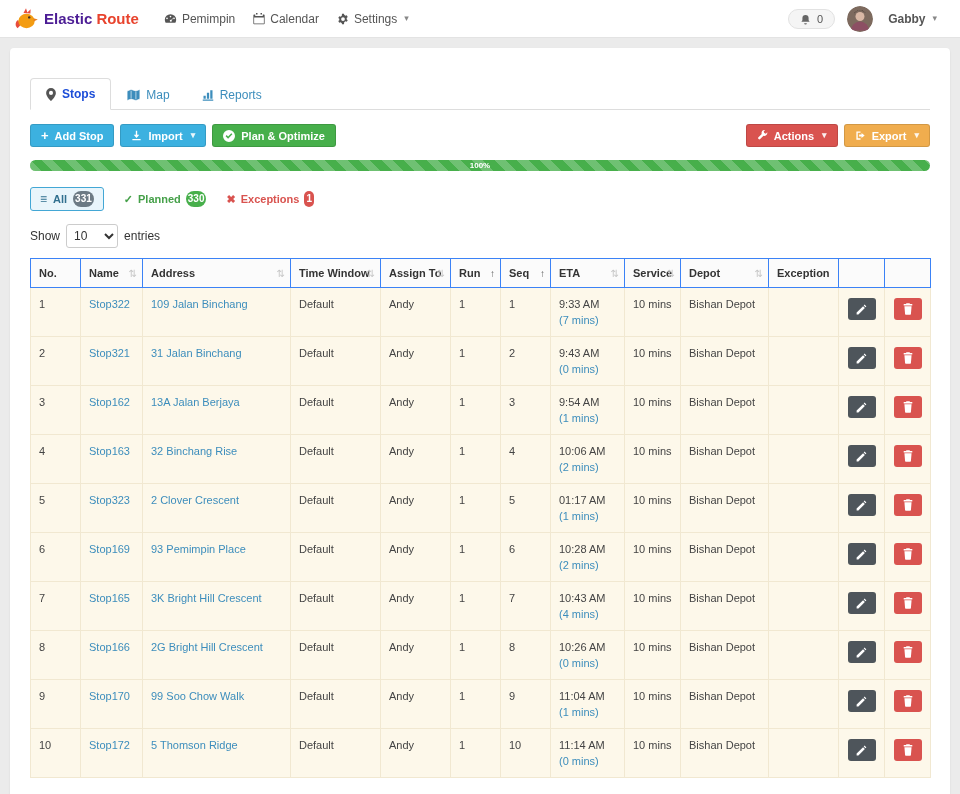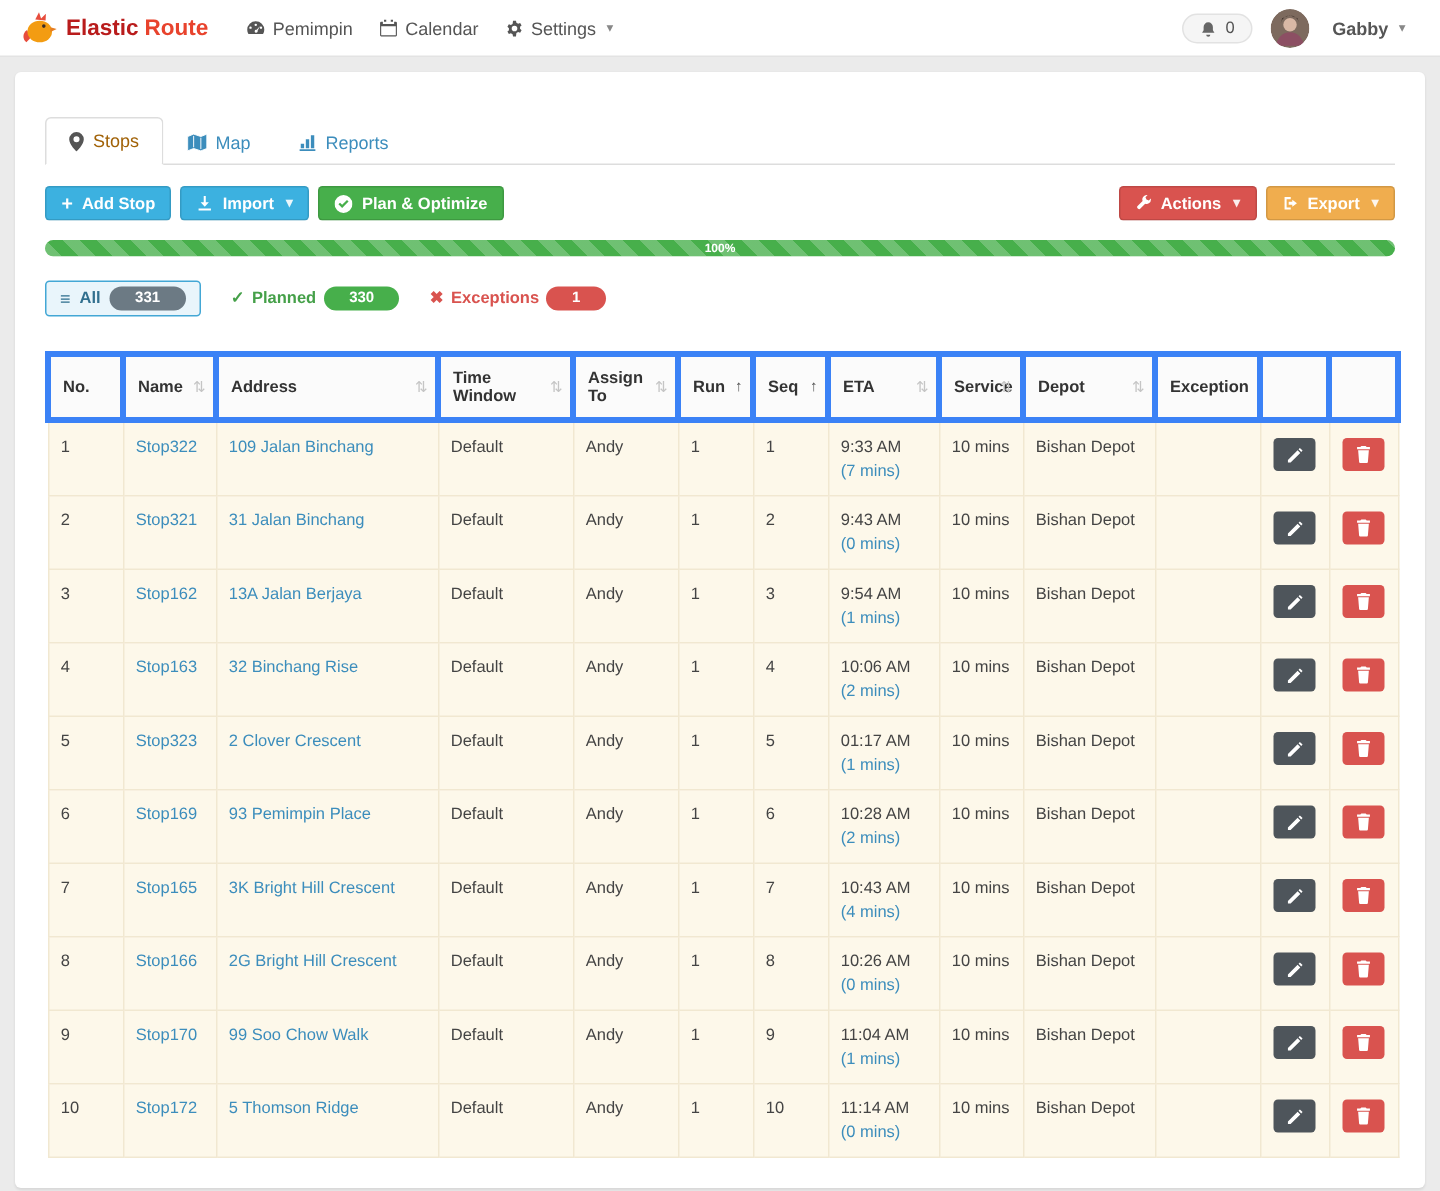--- a/index.html
+++ b/index.html
@@ -5,36 +5,36 @@
   *{box-sizing:border-box;margin:0;padding:0}
   html,body{height:100%}
   body{font-family:"Liberation Sans",sans-serif;background:#ebebeb;font-size:12px;color:#333;width:960px}
   a{text-decoration:none;cursor:pointer}
   button{font-family:inherit;cursor:pointer}
 
   
   .navbar{background:#fff;height:38px;display:flex;justify-content:space-between;align-items:center;padding:0 14px;border-bottom:1px solid #e3e3e3}
   .nav-left,.nav-right{display:flex;align-items:center}
   .brand{display:flex;align-items:center;gap:4px;font-size:15px;font-weight:bold;margin-right:16px}
-  .brand .b1{color:#b91c1c}
+  .brand .b1{color:#4c1d95}
   .brand .b2{color:var(--brand-red,#e8432d)}
   .nav-link{display:flex;align-items:center;gap:5px;color:#555;font-size:12px;padding:0 9px}
   .caret{font-size:9px;color:#888;margin-left:2px;line-height:1}
   .bell-pill{display:flex;align-items:center;gap:6px;background:#f5f5f5;border:1px solid #e2e2e2;border-radius:12px;padding:3px 11px;font-size:11px;color:#555;cursor:pointer}
   .avatar{width:26px;height:26px;border-radius:50%;overflow:hidden;display:inline-flex;margin:0 6px 0 12px;cursor:pointer}
 
   
   .page{padding:10px}
   .card{background:#fff;border-radius:4px;box-shadow:0 1px 2px rgba(0,0,0,.09);padding:16px 20px 20px;min-height:726px}
   .date-row{display:flex;align-items:center;gap:7px;color:#3d3d3d;font-size:12px;font-weight:bold;padding:4px 0 2px;cursor:pointer}
 
   
   .tabs{display:flex;border-bottom:1px solid #ddd;margin-top:14px}
   .tab{display:flex;align-items:center;gap:6px;padding:8px 15px;font-size:12px;color:var(--link-blue,#3c8dbc);border:1px solid transparent;border-bottom:none;margin-bottom:-1px;border-radius:4px 4px 0 0}
-  .tab.active{color:#a16207;background:#fff;border-color:#ddd;border-bottom:1px solid #fff;font-weight:normal}
+  .tab.active{color:#1d4ed8;background:#fff;border-color:#ddd;border-bottom:1px solid #fff;font-weight:bold}
 
   
   .toolbar{display:flex;align-items:center;margin-top:14px;gap:6px}
   .spacer{flex:1}
   .btn{display:inline-flex;align-items:center;gap:6px;font-size:11px;font-weight:bold;color:#fff;border:1px solid rgba(0,0,0,.12);border-radius:3px;padding:4px 10px;height:23px}
   .btn .caret{color:#fff;opacity:.9}
   .btn-add{background:var(--info-blue,#3cb1e0)}
   .btn-import{background:var(--info-blue,#3cb1e0)}
   .btn-plan{background:var(--success-green,#47af4b)}
   .btn-actions{background:var(--danger-red,#d9534f)}
@@ -42,39 +42,39 @@
   .plus{font-size:13px;font-weight:bold;line-height:1}
 
   
   .progress{margin-top:13px;height:11px;border-radius:6px;background:#701a75;overflow:hidden}
   .progress-bar{height:100%;background:var(--success-green,#5cb85c);background-image:repeating-linear-gradient(45deg,rgba(255,255,255,.22) 0 8px,transparent 8px 16px);color:#fff;font-size:8px;line-height:11px;text-align:center;font-weight:bold}
 
   
   .filters{display:flex;align-items:center;gap:20px;margin-top:16px}
   .filter-all{display:inline-flex;align-items:center;gap:6px;border:1px solid #43a7d5;background:#e9f5fb;color:#31708f;font-weight:bold;font-size:11px;padding:3px 9px;border-radius:3px;height:24px}
   .list-icon{font-size:12px;line-height:1}
-  .badge{display:inline-block;border-radius:9px;padding:2px 17px;font-size:10px;font-weight:bold;color:#fff;line-height:1.2}
+  .badge{display:inline-block;border-radius:9px;padding:2px 2px;font-size:10px;font-weight:bold;color:#fff;line-height:1.2}
   .badge-all{background:#6c7a84}
   .filter-link{display:inline-flex;align-items:center;gap:5px;font-size:11px;font-weight:bold}
   .filter-planned{color:#45a049}
   .badge-planned{background:var(--success-green,#5cb85c)}
   .filter-exceptions{color:var(--danger-red,#d9534f)}
   .badge-exceptions{background:var(--danger-red,#d9534f)}
   .check-icon,.x-icon{font-size:11px;line-height:1}
 
   
   .controls{display:flex;align-items:center;justify-content:space-between;margin-top:13px;font-size:12px;color:#333}
   .length{display:flex;align-items:center;gap:6px}
   .length select{font-size:12px;padding:2px 3px;border:1px solid #ccc;border-radius:3px;height:24px;width:52px;background:#fff;color:#333}
   .search-box{display:flex;align-items:center;gap:8px}
   .search-box input{width:172px;height:24px;border:1px solid #ccc;border-radius:3px;padding:2px 7px;font-size:12px}
 
   
   table{width:100%;border-collapse:collapse;margin-top:10px;font-size:11px;table-layout:fixed}
-  thead th{background:#fbfbfb;border:4px solid #3b82f6;padding:8px;text-align:left;font-weight:bold;color:#333;position:relative;cursor:pointer}
+  thead th{background:#fbfbfb;border:1px solid #3b82f6;padding:8px;text-align:left;font-weight:bold;color:#333;position:relative;cursor:pointer}
   .sort{position:absolute;right:5px;top:50%;transform:translateY(-50%);color:#c5c5c5;font-size:10px;font-weight:normal}
   .sort.active{color:#555;font-weight:bold}
   tbody td{background:var(--row-bg,#fdf8ea);border:1px solid #f1e8d1;padding:10px 8px;vertical-align:top;color:#444}
   tbody tr{height:45px}
   td.action{text-align:center;padding:10px 5px}
   a.cell-link{color:var(--link-blue,#3c8dbc)}
   .eta-time{color:#444}
   .eta-delay{color:var(--link-blue,#3c8dbc);margin-top:4px}
   .row-btn{width:28px;height:22px;border:none;border-radius:3px;display:inline-flex;align-items:center;justify-content:center}
   .row-btn.edit{background:var(--edit-btn,#4e555b)}
@@ -238,20 +238,27 @@
         <span class="badge badge-planned">330</span>
       </a>
       <a class="filter-link filter-exceptions">
         <span class="x-icon">✖</span>
         <span>Exceptions</span>
         <span class="badge badge-exceptions">1</span>
       </a>
     </div>
 
     <div class="controls">
+      <div class="length">
+        <span>Show</span>
+        <select>
+          <option>10</option>
+        </select>
+        <span>entries</span>
+      </div>
     </div>
 
     <table>
       <colgroup>
         <col style="width:50px">
           <col style="width:62px">
           <col style="width:148px">
           <col style="width:90px">
         <col style="width:70px">
           <col style="width:50px">

